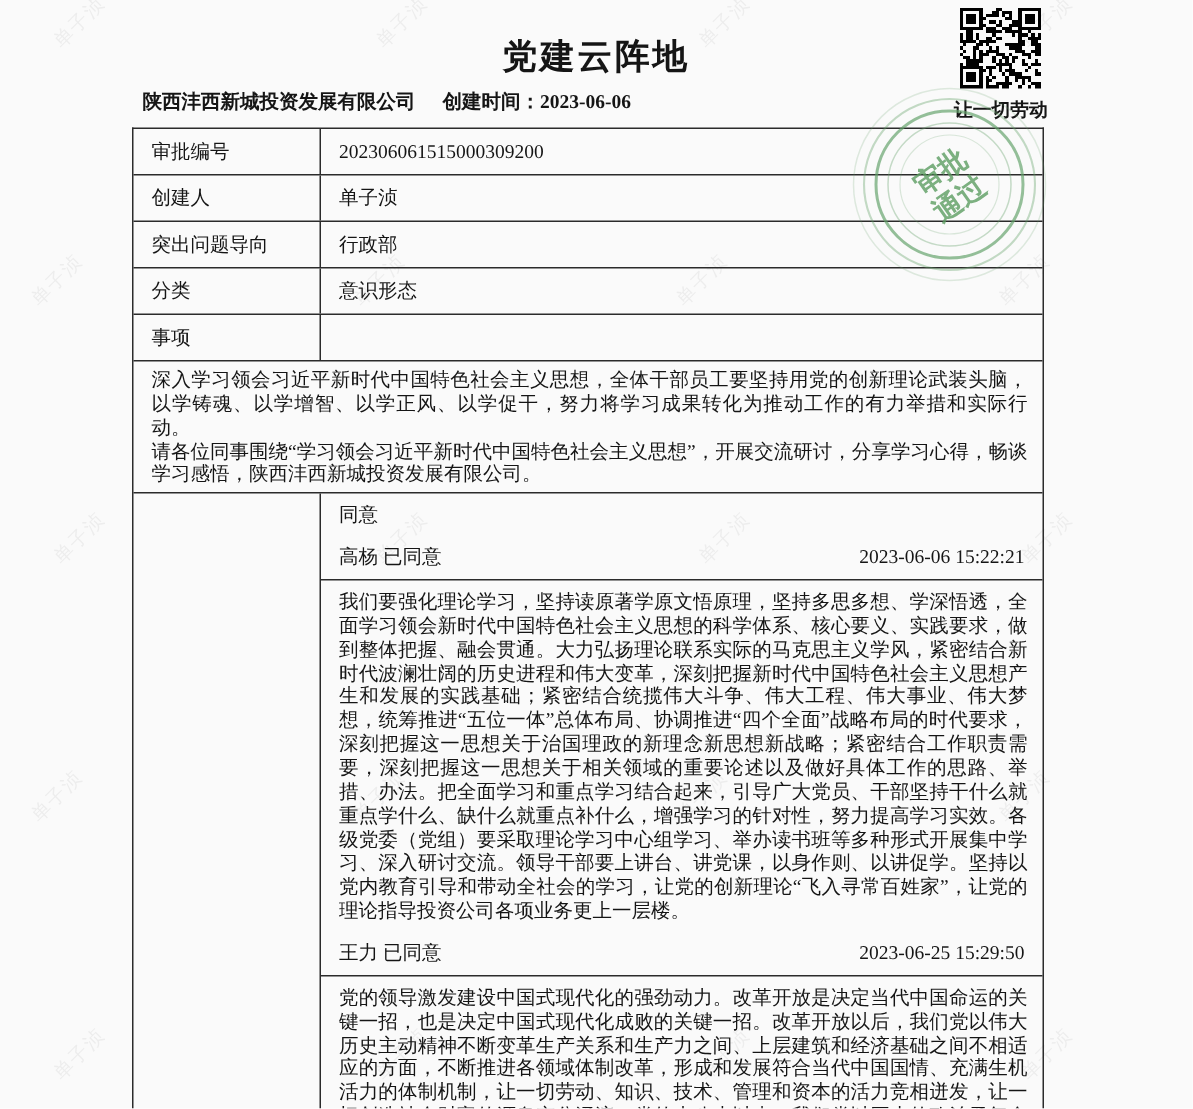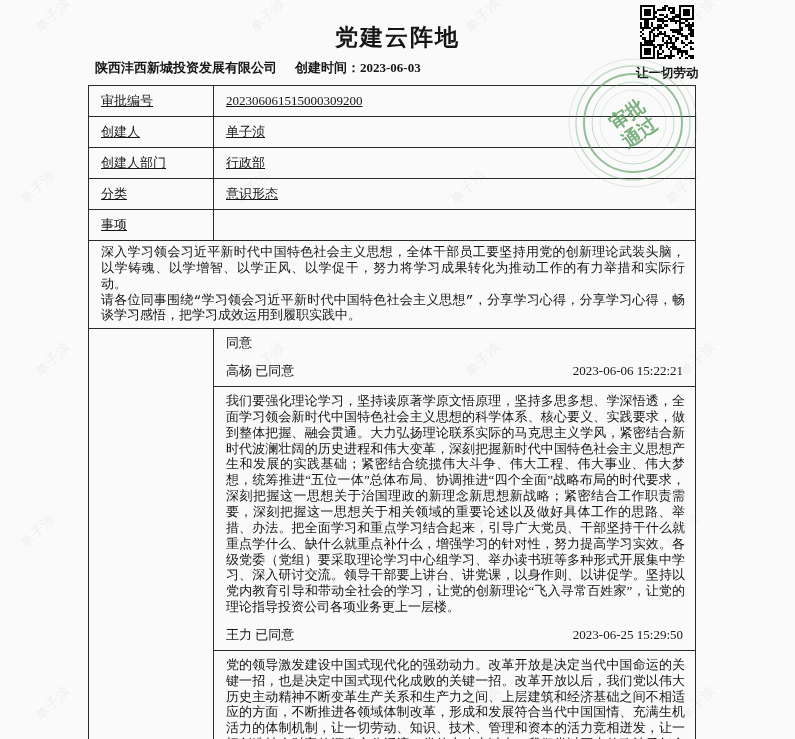--- a/index.html
+++ b/index.html
@@ -24,22 +24,22 @@
   .qr-caption{margin-top:6px;font-size:12.5px;font-weight:600;white-space:nowrap;}
 
   
   .tbl{position:absolute;left:88px;top:85px;width:606px;z-index:2;
        border:1.6px solid #2b2b2b;border-bottom:none;font-size:13px;line-height:1.22;}
   .row{display:flex;border-bottom:1.6px solid #2b2b2b;}
   .row:last-child{border-bottom:none;}
   .cell-label{width:125px;flex:0 0 125px;border-right:1.6px solid #2b2b2b;
               display:flex;align-items:center;padding:0 8px 0 12px;box-sizing:border-box;}
   .cell-value{flex:1;display:flex;align-items:center;padding:4px 10px 4px 12px;box-sizing:border-box;min-width:0;}
-  .row-simple{min-height:30px;text-decoration:underline;}
-  .cell-value.block{display:block;font-family:Liberation Mono, monospace;}
+  .row-simple{min-height:30px;}
+  .cell-value.block{display:block;}
   .para{margin:0;text-align:justify;}
   .attach-text{word-break:break-all;text-align:justify;}
 
   
   .cell-value.approvals{display:block;padding:0;}
   .appr-block{padding:6px 10px 7px 12px;border-bottom:1.6px solid #2b2b2b;}
   .appr-block:last-child{border-bottom:none;}
   .appr-name-line{display:flex;justify-content:space-between;align-items:baseline;margin-top:12px;}
   .appr-left{white-space:nowrap;}
   .appr-time{white-space:nowrap;padding-right:2px;}
@@ -312,53 +312,53 @@
           <rect x="18.5" y="0.5" width="6" height="6" fill="none" stroke="#000" stroke-width="1"></rect>
           <rect x="20" y="2" width="3" height="3"></rect>
           <rect x="0.5" y="18.5" width="6" height="6" fill="none" stroke="#000" stroke-width="1"></rect>
           <rect x="2" y="20" width="3" height="3"></rect>
         </svg></div>
     <div class="qr-caption">让一切劳动</div>
   </div>
 
   <div class="meta">
     <span class="company">陕西沣西新城投资发展有限公司</span>
-    <span class="create-time"><span>创建时间：</span><span>2023-06-03</span></span>
+    <span class="create-time"><span>创建时间：</span><span>2023-06-06</span></span>
   </div>
 
   <div class="tbl">
 
     <div class="row row-simple">
       <div class="cell-label">审批编号</div>
       <div class="cell-value">202306061515000309200</div>
     </div>
 
     <div class="row row-simple">
       <div class="cell-label">创建人</div>
       <div class="cell-value">单子浈</div>
     </div>
 
     <div class="row row-simple">
-      <div class="cell-label">创建人部门</div>
+      <div class="cell-label">突出问题导向</div>
       <div class="cell-value">行政部</div>
     </div>
 
     <div class="row row-simple">
       <div class="cell-label">分类</div>
       <div class="cell-value">意识形态</div>
     </div>
 
     <div class="row row-simple">
       <div class="cell-label">事项</div>
     </div>
 
     <div class="row">
       <div class="cell-value block">
         <p class="para">深入学习领会习近平新时代中国特色社会主义思想，全体干部员工要坚持用党的创新理论武装头脑，以学铸魂、以学增智、以学正风、以学促干，努力将学习成果转化为推动工作的有力举措和实际行动。</p>
-        <p class="para">请各位同事围绕“学习领会习近平新时代中国特色社会主义思想”，分享学习心得，分享学习心得，畅谈学习感悟，把学习成效运用到履职实践中。</p>
+        <p class="para">请各位同事围绕“学习领会习近平新时代中国特色社会主义思想”，开展交流研讨，分享学习心得，畅谈学习感悟，陕西沣西新城投资发展有限公司。</p>
       </div>
     </div>
 
 
     <div class="row">
       <div class="cell-label"></div>
       <div class="cell-value approvals">
 
         <div class="appr-block">
           <div class="para">同意</div>

